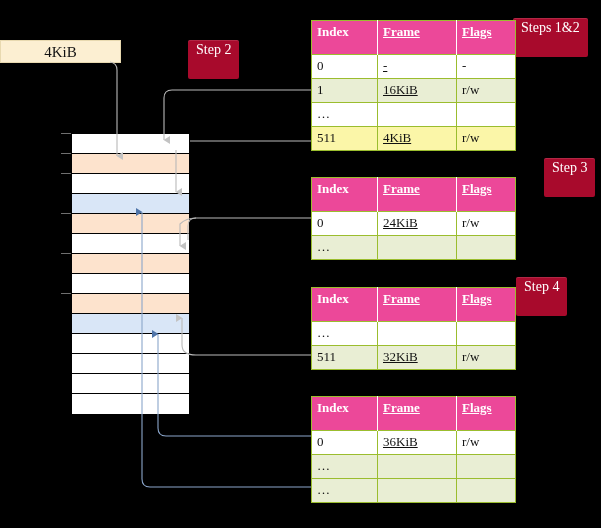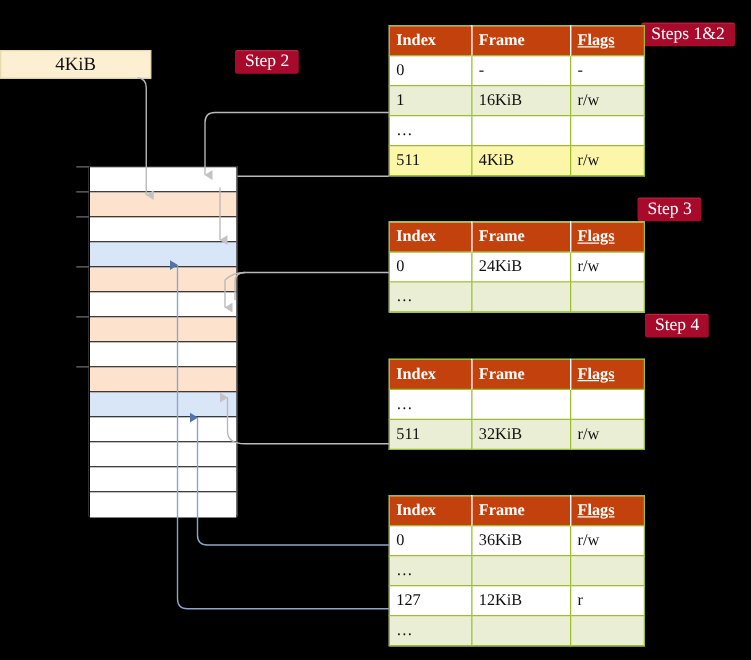--- a/index.html
+++ b/index.html
@@ -17,21 +17,21 @@
   }
 
   
   .step-badge {
     position: absolute;
     background: #a80a2c;
     color: #ffffff;
     font-family: "Liberation Serif", "DejaVu Serif", serif;
     font-size: 14px;
     line-height: 18px;
-    padding: 1px 8px 0 8px;
+    padding: 1px 8px 20px 8px;
     border-radius: 2px;
     white-space: nowrap;
     box-shadow: 0 1px 0 rgba(255,255,255,0.12) inset;
     text-align: center;
   }
 
   
   .req-box {
     position: absolute;
     background: #fcefd2;
@@ -47,43 +47,43 @@
   .ptable {
     position: absolute;
     border-collapse: collapse;
     border: 1px solid #9bbd2e;
     background: #ffffff;
     font-size: 13px;
     color: #111111;
     table-layout: fixed;
   }
   .ptable th {
-    background: #c2410c;
+    background: #ec4899;
     color: #ffffff;
     font-weight: bold;
     text-align: left;
-    padding: 2px 5px 3px 5px;
+    padding: 2px 5px 13px 5px;
     border-right: 1px solid #ffffff;
     font-size: 13px;
     line-height: 18px;
   }
   .ptable th:last-child { border-right: none; text-decoration: underline; }
   .ptable td {
     padding: 2px 5px 3px 5px;
     border: 1px solid #9bbd2e;
     line-height: 18px;
     height: 18px;
     vertical-align: top;
     background: #ffffff;
   }
   .ptable tr.alt td { background: #e9eed4; }
   .ptable td.hl  { background: #fbf6a8; }
   .ptable tr.alt td.hl { background: #fbf6a8; }
   .col-index { width: 55px; }
-  .col-frame { width: 68px; }
+  .col-frame { width: 68px; text-decoration: underline; }
   .col-flags { width: 48px; }
 
   
   #memcol {
     position: absolute;
     left: 71px;
     top: 133px;
     width: 119px;
     height: 280px;
     border: 1px solid #000000;
@@ -118,22 +118,22 @@
 </style>
 </head>
 <body>
 
 <div id="canvas">
 
   <div class="req-box" id="req-box" style="left:0px; top:40px; width:121px; height:23px;">4KiB</div>
 
   <div class="step-badge" style="left:188px; top:40px;">Step 2</div>
   <div class="step-badge" style="left:513px; top:18px;">Steps 1&amp;2</div>
-  <div class="step-badge" style="left:510px; top:158px;">Step 3</div>
-  <div class="step-badge" style="left:516px; top:251px;">Step 4</div>
+  <div class="step-badge" style="left:544px; top:158px;">Step 3</div>
+  <div class="step-badge" style="left:516px; top:277px;">Step 4</div>
 
   <div id="memcol" style="left: 71px; top: 133px; width: 119px; height: 280px;">
       <div class="memrow" style="height: 20px;"></div>
       <div class="memrow orange" style="height: 20px;"></div>
       <div class="memrow" style="height: 20px;"></div>
       <div class="memrow blue" style="height: 20px;"></div>
       <div class="memrow orange" style="height: 20px;"></div>
       <div class="memrow" style="height: 20px;"></div>
       <div class="memrow orange" style="height: 20px;"></div>
       <div class="memrow" style="height: 20px;"></div>
@@ -271,25 +271,20 @@
         <tr>
           <td class="col-index">0</td>
           <td class="col-frame">36KiB</td>
           <td class="col-flags">r/w</td>
         </tr>
         <tr class="alt">
           <td class="col-index">…</td>
           <td class="col-frame"></td>
           <td class="col-flags"></td>
         </tr>
-        <tr>
-          <td class="col-index">127</td>
-          <td class="col-frame">12KiB</td>
-          <td class="col-flags">r</td>
-        </tr>
         <tr class="alt">
           <td class="col-index">…</td>
           <td class="col-frame"></td>
           <td class="col-flags"></td>
         </tr>
       </tbody>
     </table>
   </div>
 
 </body></html>

